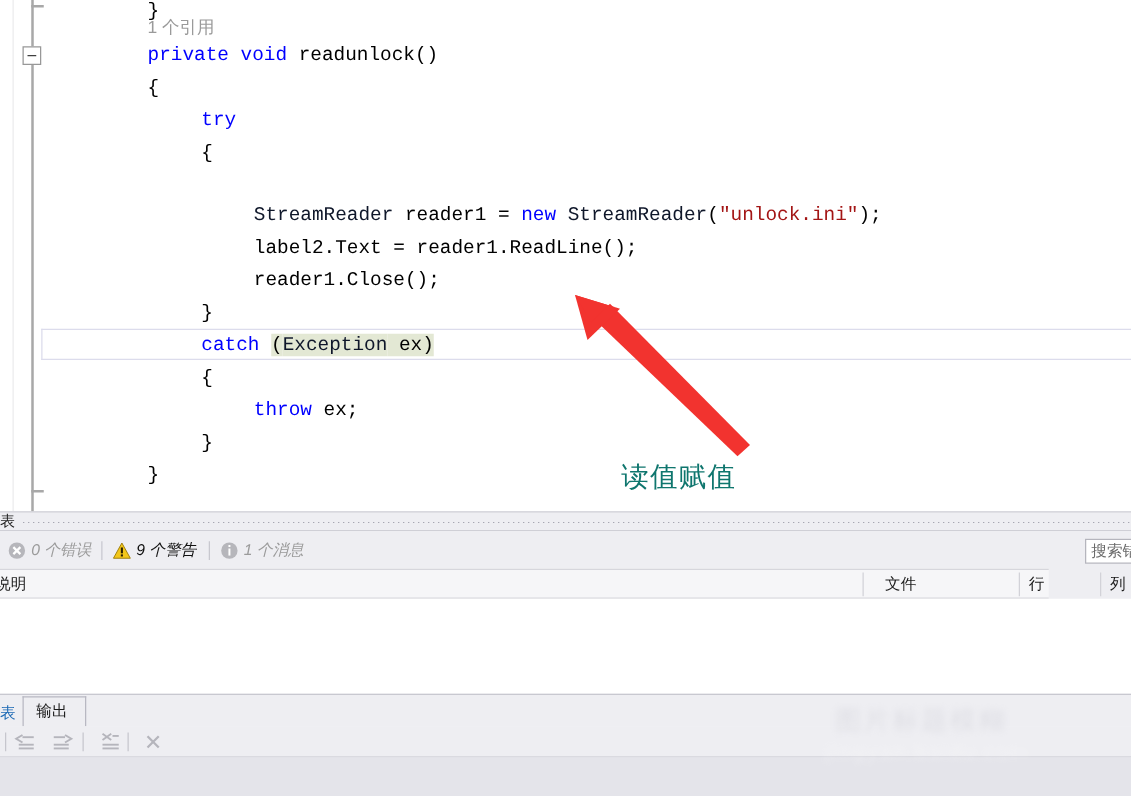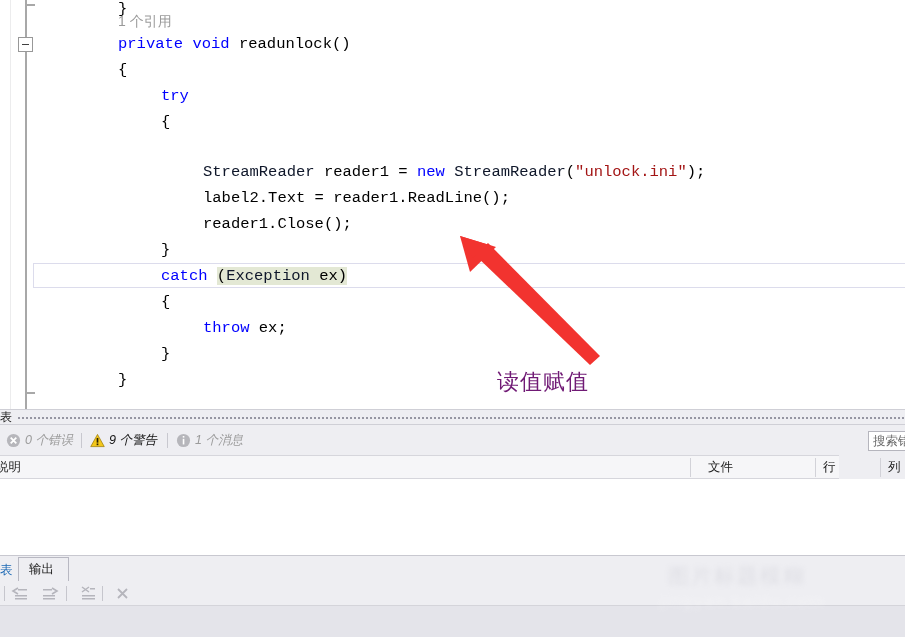--- a/index.html
+++ b/index.html
@@ -111,21 +111,21 @@
     position: absolute;
     left: 440px; top: 225px;
     width: 190px; height: 150px;
     pointer-events: none;
   }
   .annot-text {
     position: absolute;
     left: 497px; top: 367px;
     font-family: "DejaVu Sans", sans-serif;
     font-size: 22px;
-    color: #701a75;
+    color: #0f766e;
     letter-spacing: 1px;
     white-space: nowrap;
   }
 
   
   .splitter {
     position: absolute;
     left: 0; top: 409px;
     width: 905px; height: 16px;
     background: #eeeef2;

